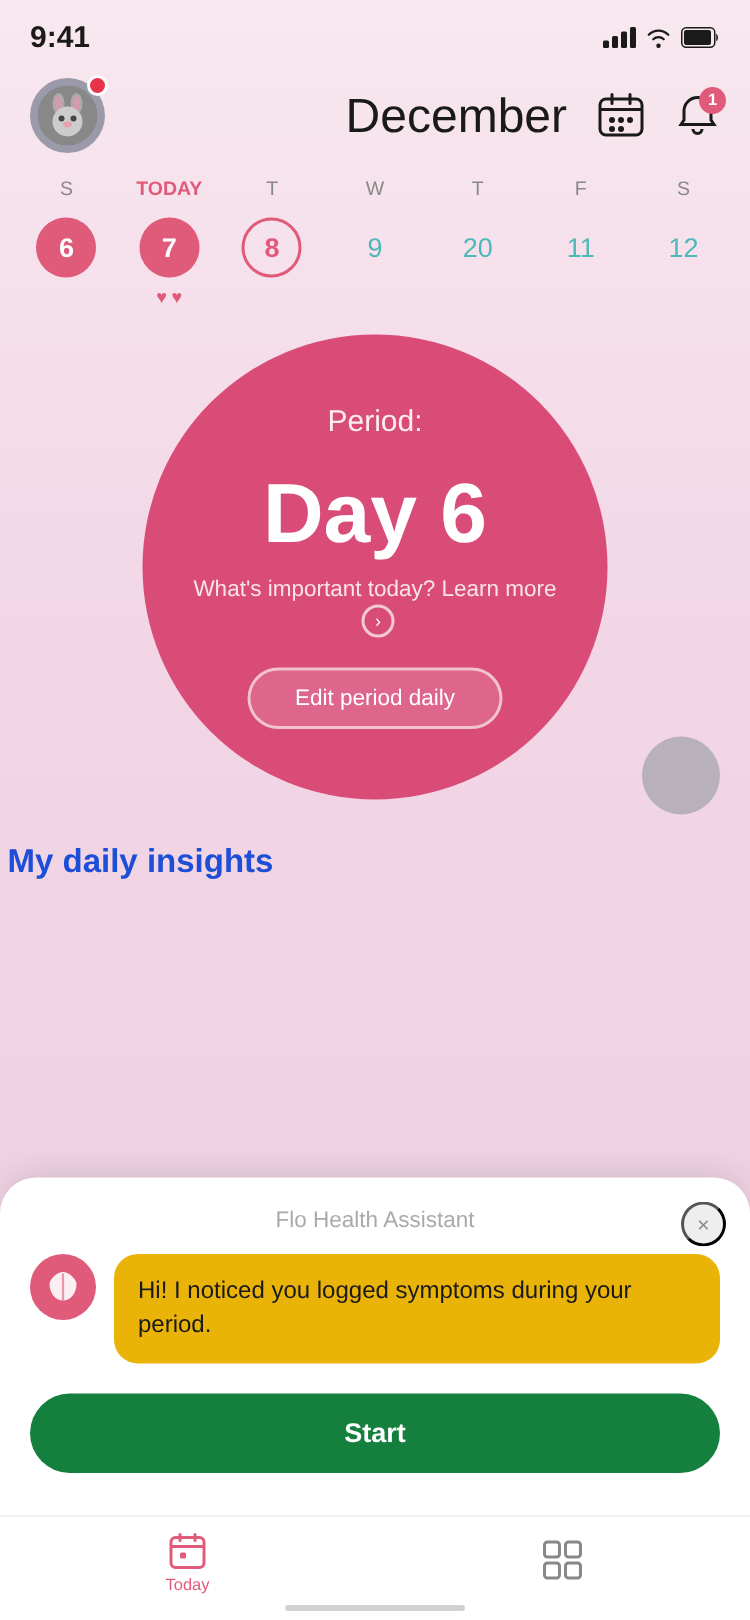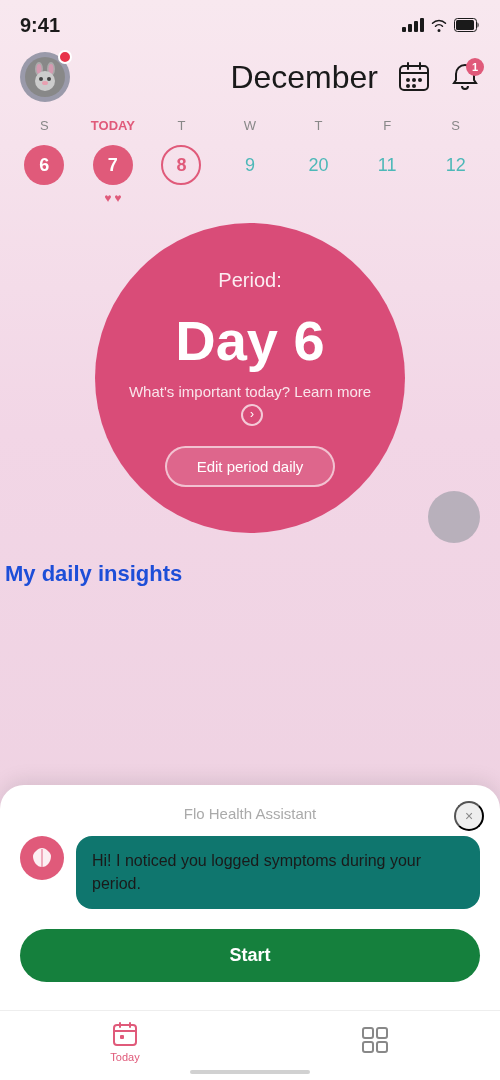--- a/index.html
+++ b/index.html
@@ -296,21 +296,21 @@
       height: 44px;
       min-width: 44px;
       border-radius: 50%;
       background: #e05a7a;
       display: flex;
       align-items: center;
       justify-content: center;
       font-size: 22px;
     }
     .chat-bubble {
-      background: #0f766e;
+      background: #eab308;
       border-radius: 16px;
       padding: 14px 16px;
       font-size: 16px;
       color: #1a1a1a;
       line-height: 1.4;
       flex: 1;
     }
     .chat-start-btn {
       display: block;
       width: 100%;

